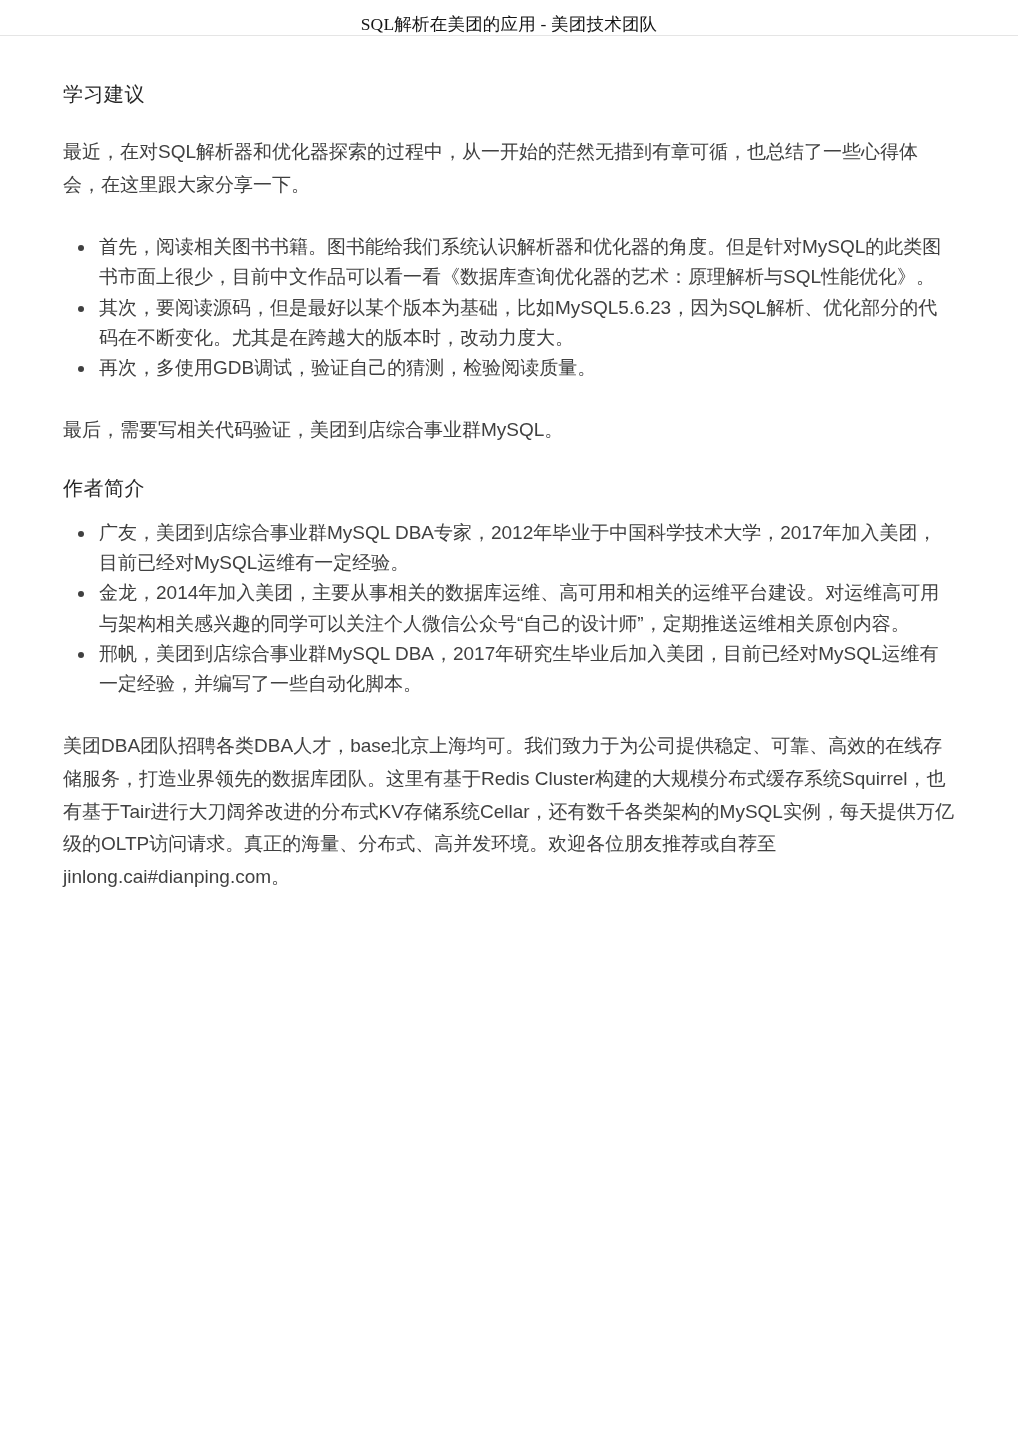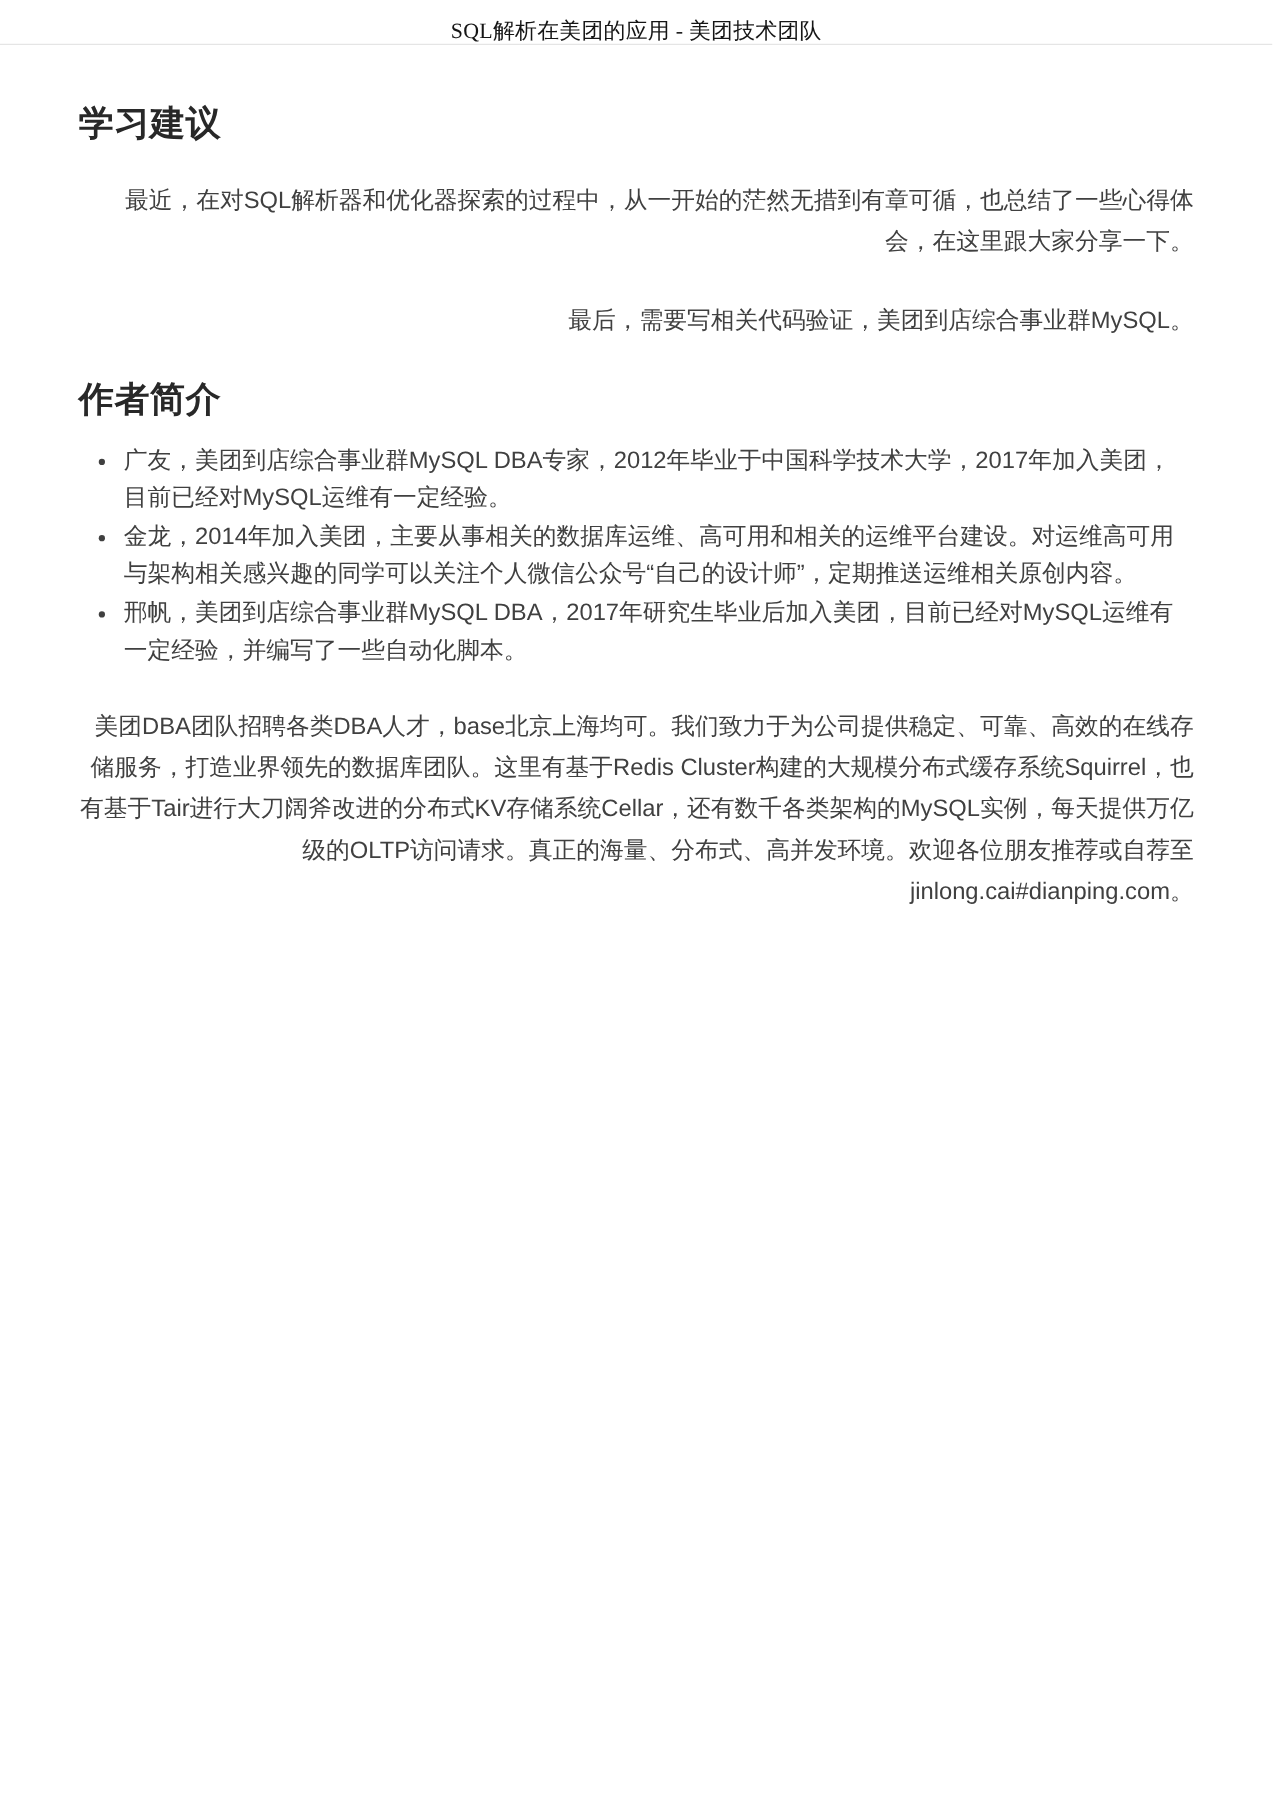--- a/index.html
+++ b/index.html
@@ -33,33 +33,32 @@
   
   .content {
     width: 892px;
     margin: 0 auto;
     padding-top: 47px;
     color: #404040;
     font-size: 19px;
     line-height: 1.73;
   }
   .section-heading {
-    font-size: 28px;
-    font-weight: 700;
+    font-size: 20px;
+    font-weight: 400;
     color: #282828;
     line-height: 1.15;
     margin: 20px 0 18px 0;
     letter-spacing: 0.5px;
   }
   .section-heading:first-child {
     margin-top: 0;
   }
   .content p {
     margin: 30px 0;
-    text-align: right;
   }
   .content ul {
     margin: 14px 0;
     padding-left: 33px;
     list-style: disc outside;
   }
   .content li {
     line-height: 1.6;
     margin: 0;
     padding-left: 3px;
@@ -71,20 +70,25 @@
 <header class="print-header">
   <span class="print-header-title">SQL解析在美团的应用 - 美团技术团队</span>
 </header>
 
 <main class="content">
 
   <h1 class="section-heading">学习建议</h1>
 
   <p>最近，在对SQL解析器和优化器探索的过程中，从一开始的茫然无措到有章可循，也总结了一些心得体会，在这里跟大家分享一下。</p>
 
+  <ul>
+    <li>首先，阅读相关图书书籍。图书能给我们系统认识解析器和优化器的角度。但是针对MySQL的此类图书市面上很少，目前中文作品可以看一看《数据库查询优化器的艺术：原理解析与SQL性能优化》。</li>
+    <li>其次，要阅读源码，但是最好以某个版本为基础，比如MySQL5.6.23，因为SQL解析、优化部分的代码在不断变化。尤其是在跨越大的版本时，改动力度大。</li>
+    <li>再次，多使用GDB调试，验证自己的猜测，检验阅读质量。</li>
+  </ul>
 
   <p>最后，需要写相关代码验证，美团到店综合事业群MySQL。</p>
 
   <h1 class="section-heading">作者简介</h1>
 
   <ul>
     <li>广友，美团到店综合事业群MySQL DBA专家，2012年毕业于中国科学技术大学，2017年加入美团，目前已经对MySQL运维有一定经验。</li>
     <li>金龙，2014年加入美团，主要从事相关的数据库运维、高可用和相关的运维平台建设。对运维高可用与架构相关感兴趣的同学可以关注个人微信公众号“自己的设计师”，定期推送运维相关原创内容。</li>
     <li>邢帆，美团到店综合事业群MySQL DBA，2017年研究生毕业后加入美团，目前已经对MySQL运维有一定经验，并编写了一些自动化脚本。</li>
   </ul>

